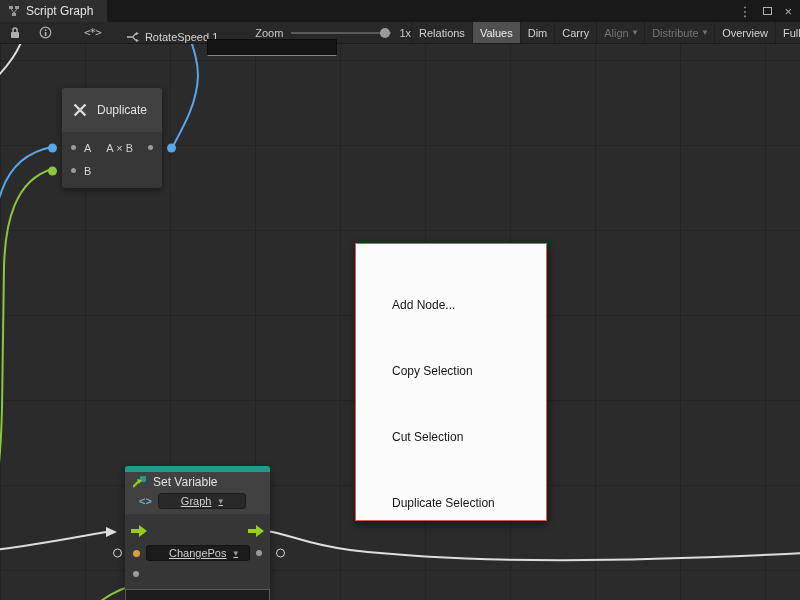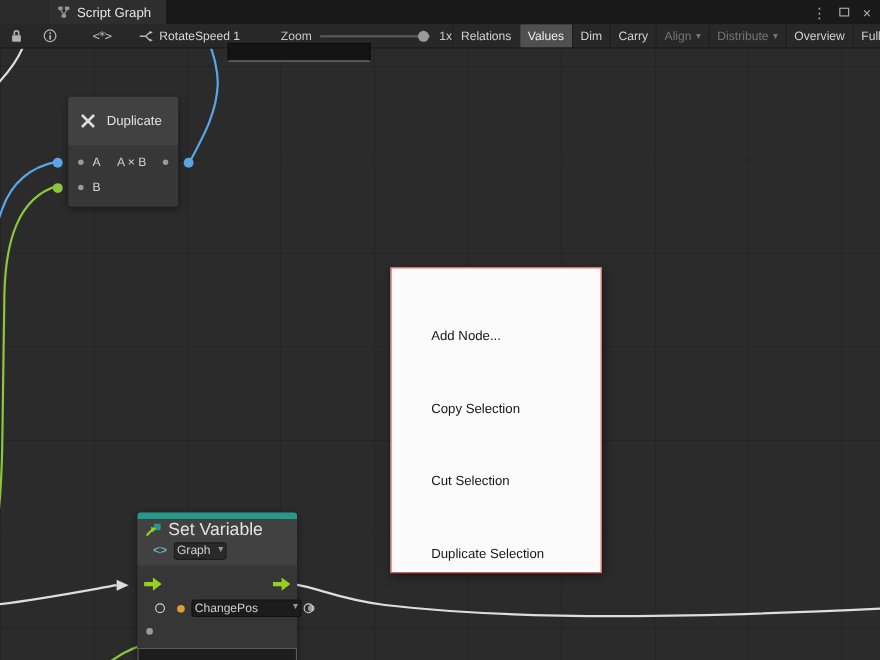--- a/index.html
+++ b/index.html
@@ -4,30 +4,30 @@
 <style>
   * { margin:0; padding:0; box-sizing:border-box; }
   html,body { width:800px; height:600px; overflow:hidden; }
   body {
     position:relative; background:#2b2b2b;
     font-family:"Liberation Sans", sans-serif; color:#c8c8c8;
     -webkit-font-smoothing:antialiased;
   }
 
   
-  .titlebar{position:absolute;top:0;left:0;right:0;height:22px;background:#191919;display:flex;align-items:center;font-size:12px;z-index:20;margin-left:44px;}
+  .titlebar{position:absolute;top:0;left:0;right:0;height:22px;background:#191919;display:flex;align-items:center;font-size:12px;z-index:20;}
   .tab{display:flex;align-items:center;gap:6px;height:22px;padding:0 14px 0 8px;background:#2e2e2e;color:#e4e4e4;}
   .win-icons{margin-left:auto;display:flex;align-items:center;gap:12px;padding-right:8px;color:#b4b4b4;font-size:13px;}
   .maxbox{display:inline-block;width:9px;height:8px;border:1px solid #b4b4b4;}
 
   
   .toolbar{position:absolute;top:22px;left:0;right:0;height:22px;background:#282828;border-bottom:1px solid #1b1b1b;display:flex;align-items:center;font-size:11px;color:#c8c8c8;white-space:nowrap;overflow:hidden;z-index:20;}
   .tb-icon{display:flex;align-items:center;justify-content:center;padding:0 9px;height:100%;flex-shrink:0;}
   .api-glyph{font-family:"DejaVu Sans Mono",monospace;font-size:11px;color:#bcbcbc;letter-spacing:-1px;}
-  .breadcrumb{display:flex;align-items:center;gap:6px;padding:0 6px;margin-left:10px;height:100%;flex-shrink:0;color:#d6d6d6;}
+  .breadcrumb{display:flex;align-items:flex-end;gap:6px;padding:0 6px;margin-left:10px;height:100%;flex-shrink:0;color:#d6d6d6;}
   .zoom-wrap{display:flex;align-items:center;gap:8px;margin-left:31px;flex-shrink:0;}
   .zoom-track{position:relative;width:100px;height:2px;background:#5a5a5a;}
   .zoom-thumb{position:absolute;right:1px;top:-4px;width:10px;height:10px;border-radius:50%;background:#9a9a9a;}
   .tb-buttons{margin-left:auto;display:flex;height:22px;flex-shrink:0;}
   .tb-btn{display:flex;align-items:center;gap:4px;padding:0 7px;height:100%;border-left:1px solid #1f1f1f;color:#d2d2d2;flex-shrink:0;}
   .tb-btn.active{background:#505050;color:#eee;}
   .tb-btn.disabled{color:#757575;}
   .caret{font-size:9px;line-height:1;}
 
   
@@ -53,29 +53,29 @@
   .m-row{position:relative;height:23px;display:flex;align-items:center;gap:8px;padding:0 9px;}
   .m-mid{flex:1;text-align:center;color:#cfcfcf;}
   .port-dot{width:5px;height:5px;border-radius:50%;background:#9a9a9a;flex-shrink:0;}
   .ext-dot{position:absolute;width:9px;height:9px;border-radius:50%;top:50%;transform:translateY(-50%);}
   .ext-left{left:-14px;}  .ext-right{right:-14px;}
   .dot-blue{background:#58a6e8;} .dot-green{background:#8cc63e;}
 
   .setvar{left:125px;top:422px;width:145px;border-radius:3px 3px 0 0;}
   .sv-strip{height:6px;background:#27998a;border-radius:3px 3px 0 0;}
   .sv-headblock{background:#414141;padding-bottom:4px;}
-  .sv-hdr{height:20px;display:flex;align-items:center;gap:6px;padding:0 8px;font-size:16px;color:#e2e2e2;}
+  .sv-hdr{height:20px;display:flex;align-items:center;gap:6px;padding:0 8px;font-size:12px;color:#e2e2e2;}
   .sv-sub{height:18px;display:flex;align-items:center;gap:6px;padding:0 8px 0 14px;}
   .angle-ic{color:#62b0c0;font-weight:bold;font-size:11px;}
-  .dd{display:inline-flex;gap:7px;background:#292929;border:1px solid #1d1d1d;border-radius:3px;padding:1px 2px;font-size:11px;color:#cfcfcf;}
+  .dd{display:inline-flex;align-items:center;gap:7px;background:#292929;border:1px solid #1d1d1d;border-radius:3px;padding:1px 22px;font-size:11px;color:#cfcfcf;text-decoration:underline;}
   .dd .caret{color:#9a9a9a;}
   .dd.dark{background:#1c1c1c;border-color:#121212;}
   .sv-body{background:#363636;}
   .flow-row{position:relative;height:22px;margin-top:6px;display:flex;align-items:center;justify-content:space-between;padding:0 6px;}
-  .val-row{position:relative;height:22px;display:flex;align-items:center;gap:6px;padding:0 8px;margin-left:28px;}
+  .val-row{position:relative;height:22px;display:flex;align-items:center;gap:6px;padding:0 8px;}
   .o-dot{width:7px;height:7px;border-radius:50%;background:#df9b3c;flex-shrink:0;}
   .g-dot{width:6px;height:6px;border-radius:50%;background:#9a9a9a;flex-shrink:0;}
   .ring{position:absolute;width:9px;height:9px;border:1px solid #d2d2d2;border-radius:50%;top:50%;transform:translateY(-50%);}
   .ring-left{left:-12px;} .ring-right{right:-15px;}
   .dotonly-row{height:20px;display:flex;align-items:center;padding:0 8px;}
   .sv-footer{height:13px;margin-top:5px;background:#1d1d1d;border:1px solid #5a5a5a;border-bottom:none;}
 
   
   .ctx{position:absolute;left:355px;top:199px;width:192px;background:#fbfbfb;border:1px solid #d85c50;box-shadow:1px 3px 9px rgba(0,0,0,.5);padding:6px 0;z-index:100;}
   .ctx-item{height:22px;line-height:22px;padding-left:36px;font-size:12px;color:#161616;margin-top:44px;}

